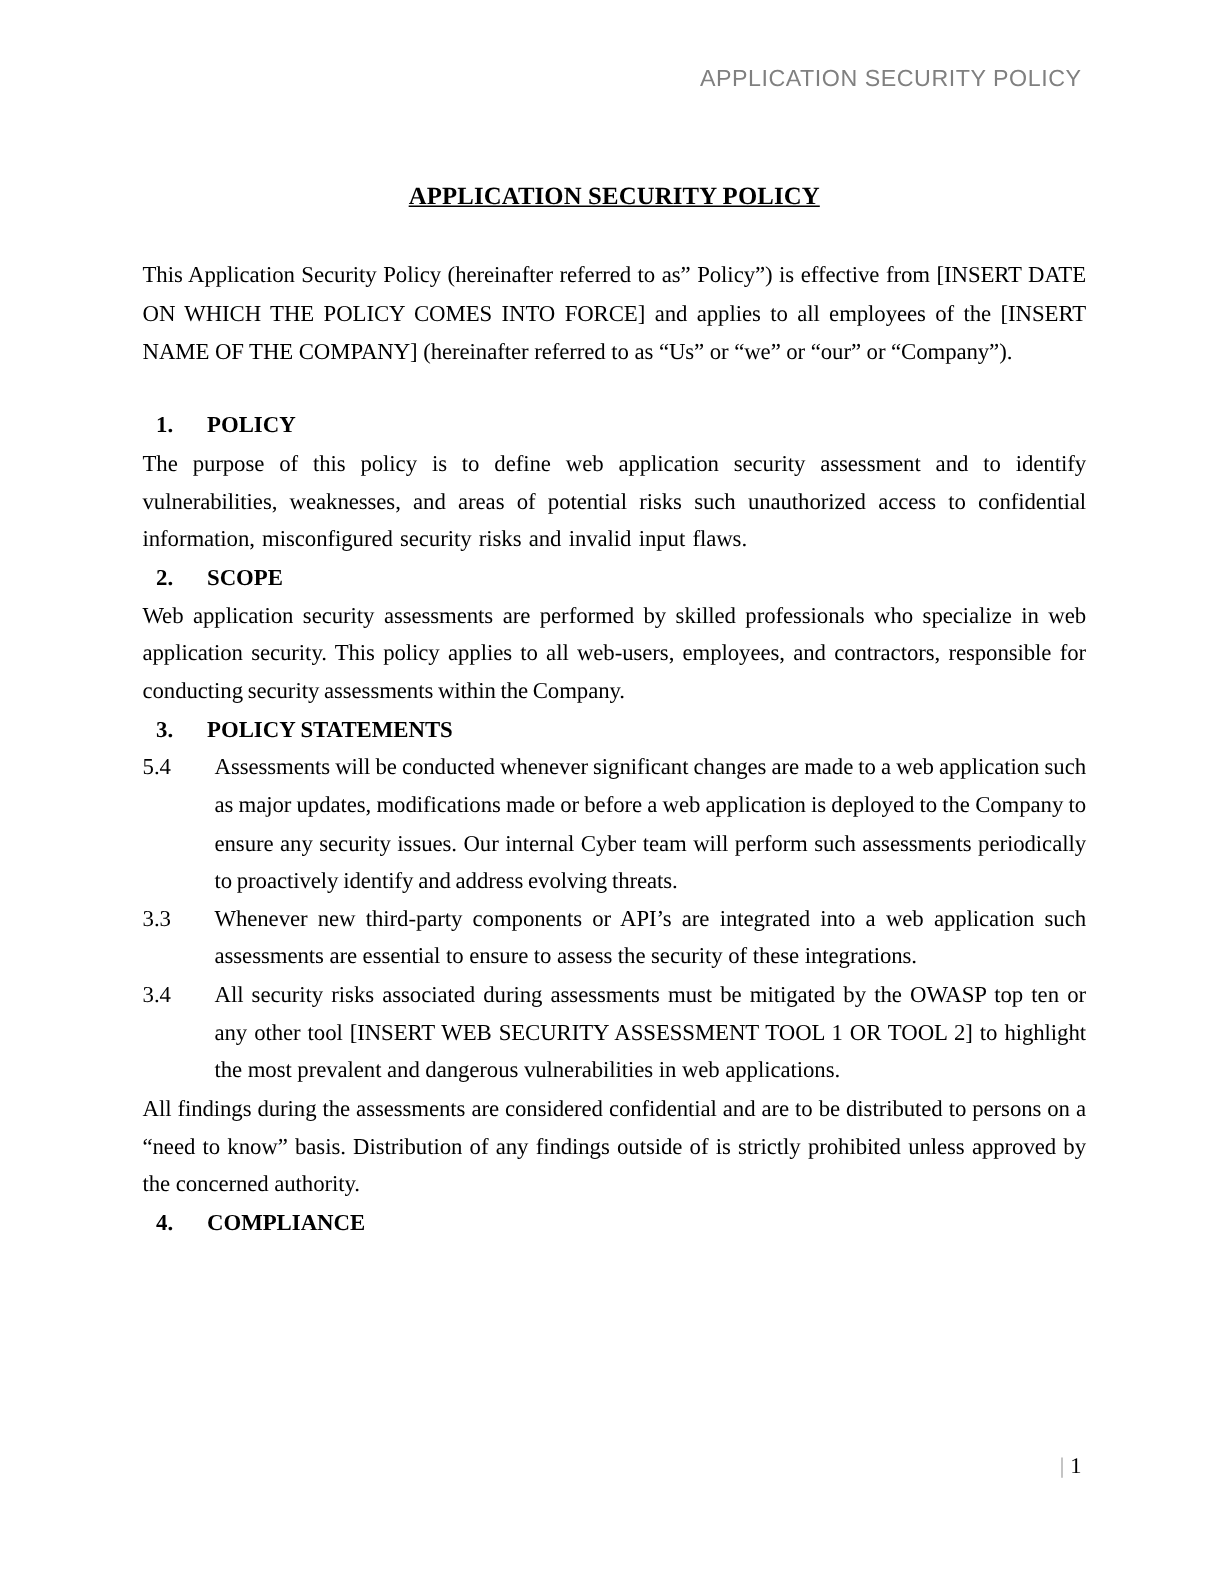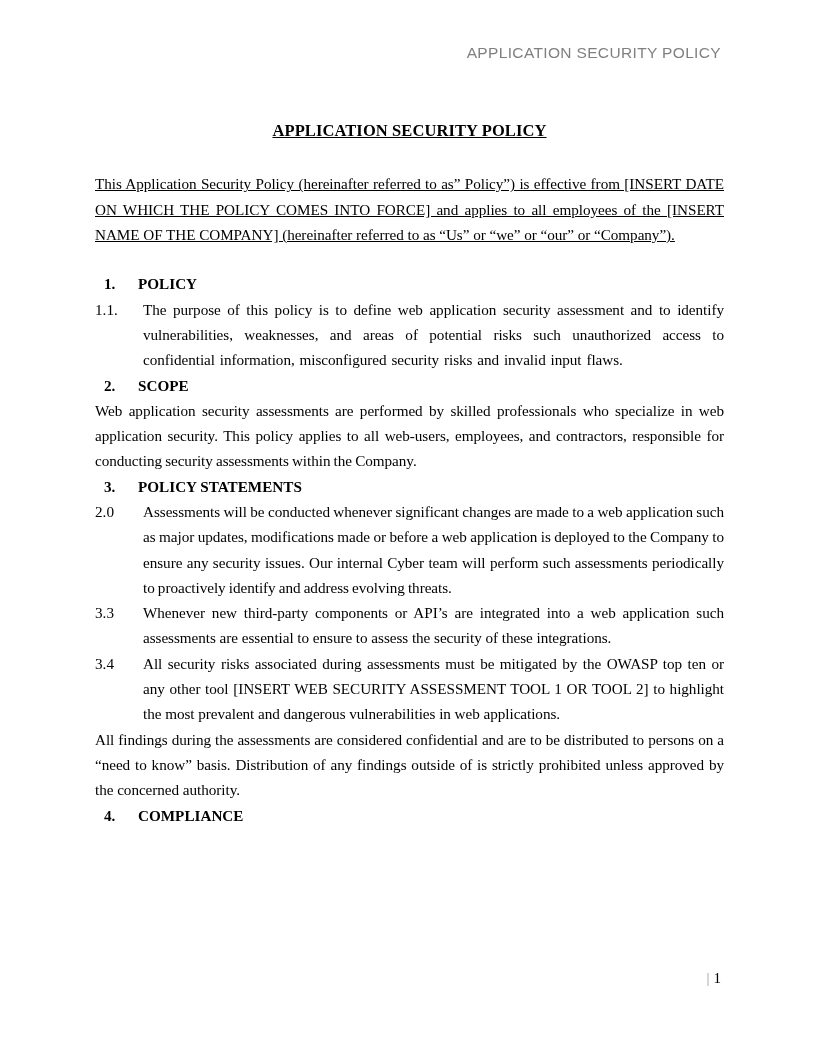--- a/index.html
+++ b/index.html
@@ -54,21 +54,20 @@
     line-height: 1.3;
   }
 
   .para {
     font-size: 15.2px;
     line-height: 25.3px;
     text-align: justify;
     text-justify: inter-word;
     margin: 0;
     letter-spacing: -0.05px;
-    text-decoration: underline;
   }
   .para + .para {
     margin-top: 0;
   }
 
   .spacer-lg { height: 24px; }
 
   
   .sec-heading {
     display: flex;
@@ -143,38 +142,37 @@
 
     <p class="para">This Application Security Policy (hereinafter referred to as” Policy”) is effective from [INSERT DATE ON WHICH THE POLICY COMES INTO FORCE] and applies to all employees of the [INSERT NAME OF THE COMPANY] (hereinafter referred to as “Us” or “we” or “our” or “Company”).</p>
 
     <div class="spacer-lg"></div>
 
     <div class="sec-heading">
       <span class="num">1.</span>
       <span class="label">POLICY</span>
     </div>
     <div class="clause">
-      <span class="num">1.1.</span>
       <span class="body loose">The purpose of this policy is to define web application security assessment and to identify vulnerabilities, weaknesses, and areas of potential risks such unauthorized access to confidential information, misconfigured security risks and invalid input flaws.</span>
     </div>
 
     <div class="sec-heading">
       <span class="num">2.</span>
       <span class="label">SCOPE</span>
     </div>
     <div class="clause">
       <span class="body tight">Web application security assessments are performed by skilled professionals who specialize in web application security. This policy applies to all web-users, employees, and contractors, responsible for conducting security assessments within the Company.</span>
     </div>
 
     <div class="sec-heading">
       <span class="num">3.</span>
       <span class="label">POLICY STATEMENTS</span>
     </div>
     <div class="clause">
-      <span class="num">2.0</span>
+      <span class="num">5.4</span>
       <span class="body tight">Assessments will be conducted whenever significant changes are made to a web application such as major updates, modifications made or before a web application is deployed to the Company to ensure any security issues. Our internal Cyber team will perform such assessments periodically to proactively identify and address evolving threats.</span>
     </div>
     <div class="clause">
       <span class="num">3.3</span>
       <span class="body">Whenever new third-party components or API’s are integrated into a web application such assessments are essential to ensure to assess the security of these integrations.</span>
     </div>
     <div class="clause">
       <span class="num">3.4</span>
       <span class="body">All security risks associated during assessments must be mitigated by the OWASP top ten or any other tool [INSERT  WEB SECURITY ASSESSMENT TOOL 1 OR TOOL 2] to highlight the most prevalent and dangerous vulnerabilities in web applications.</span>
     </div>

